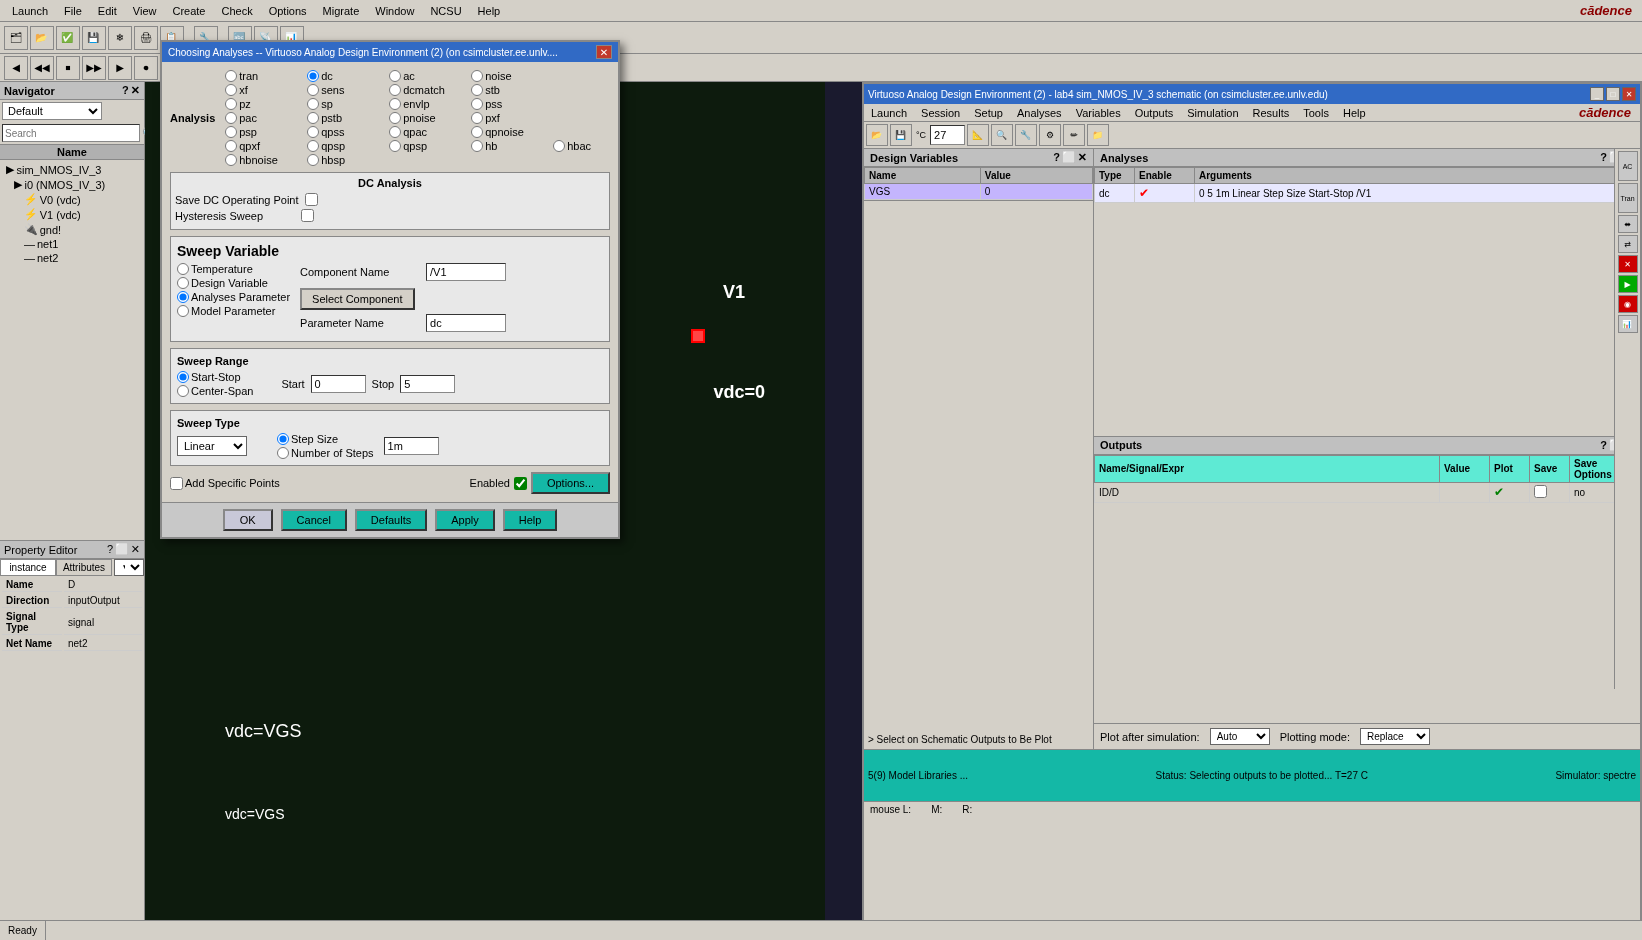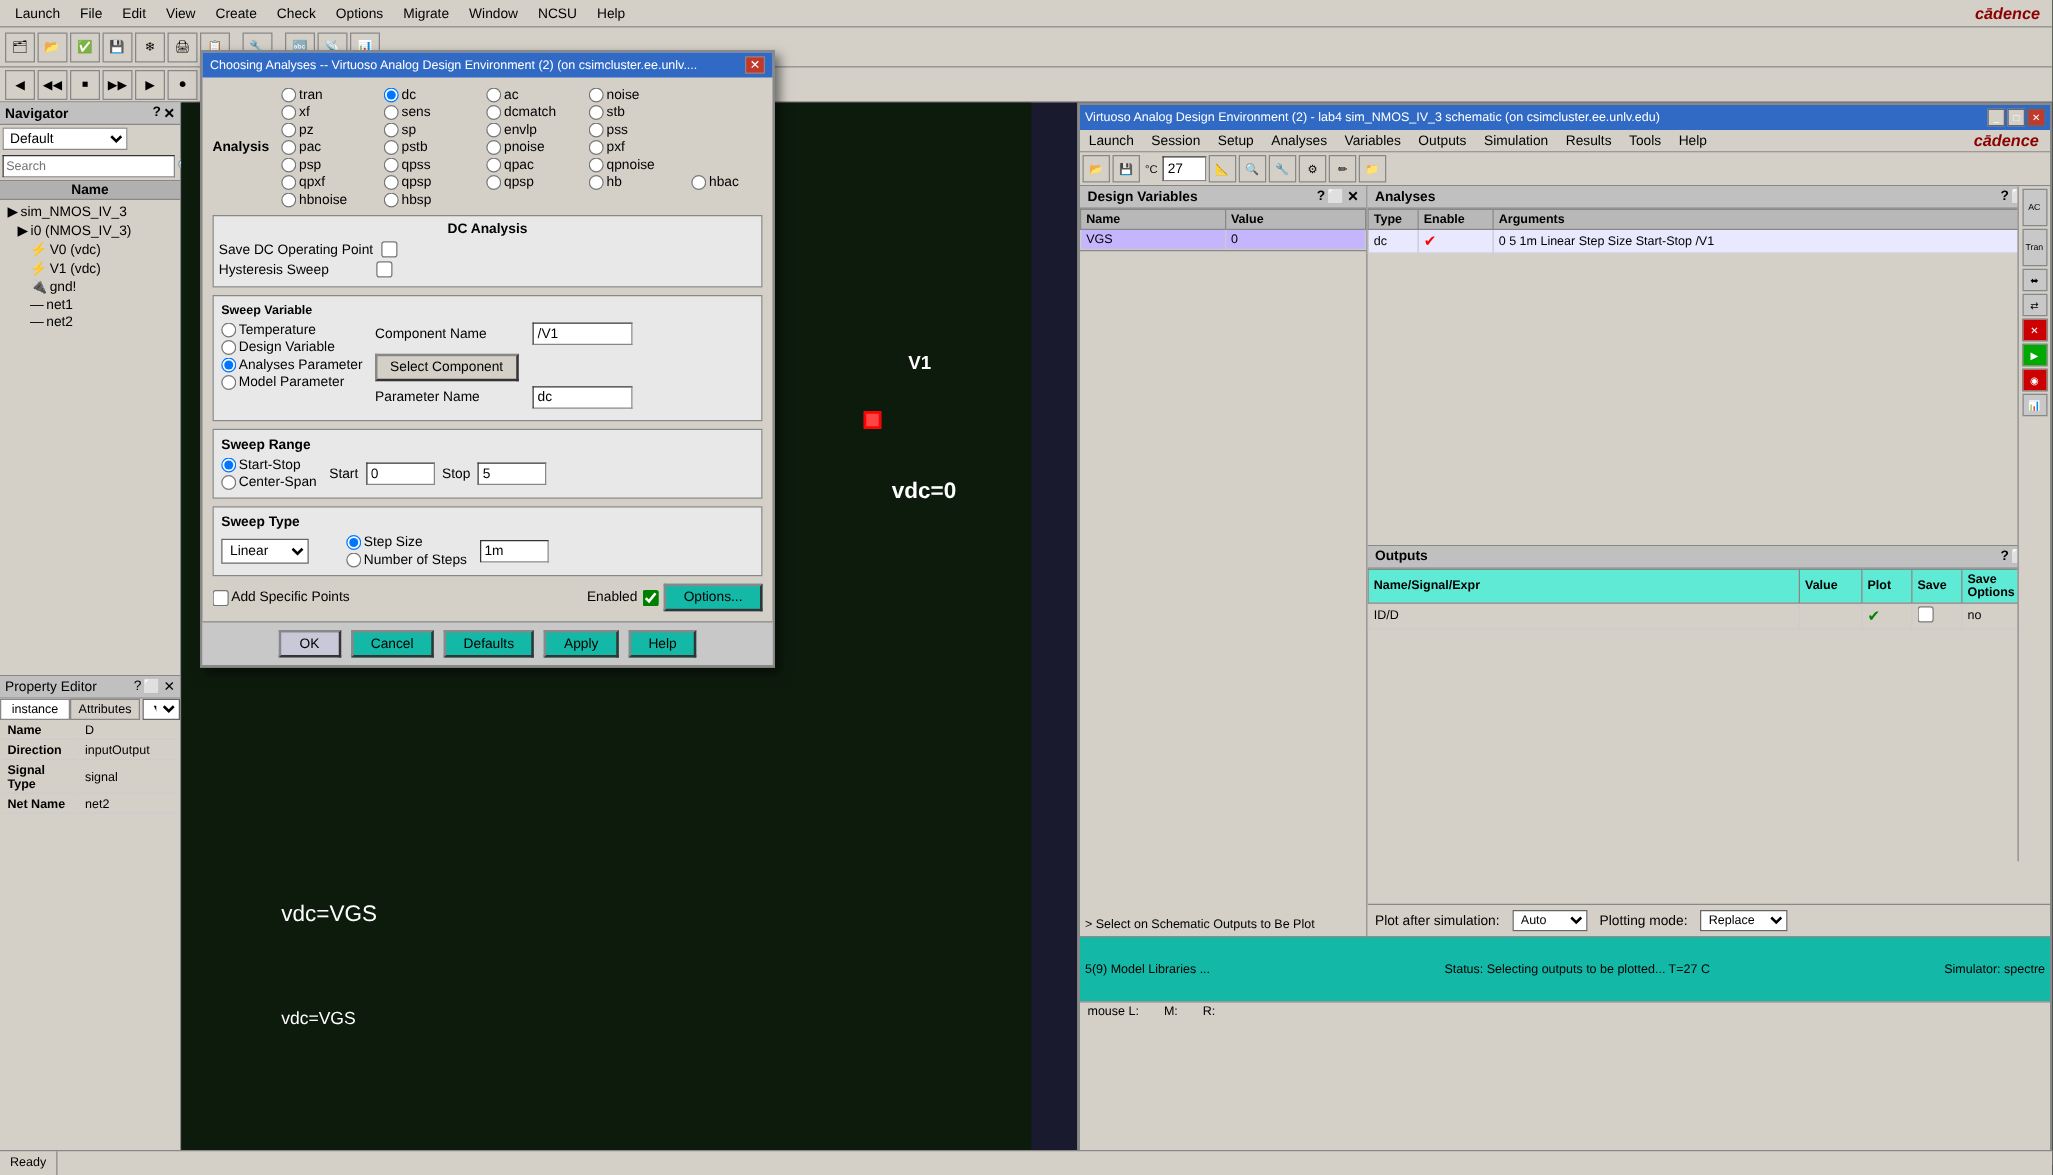--- a/index.html
+++ b/index.html
@@ -396,21 +396,21 @@
 
     
     .sweep-section {
       border: 1px solid #888;
       padding: 6px;
       margin-bottom: 6px;
       background: #e8e8e8;
     }
     .sweep-title {
       font-weight: bold;
-      font-size: 10px;
+      font-size: 14px;
       margin-bottom: 4px;
     }
 
     
     .btn-select {
       background: #d4d0c8;
       border: 2px outset #888;
       padding: 3px 10px;
       font-size: 11px;
       cursor: pointer;
@@ -478,21 +478,21 @@
       position: absolute;
       top: 220px; left: 250px;
       color: white;
       font-size: 18px;
       font-weight: bold;
     }
     .schematic-v1 {
       position: absolute;
       top: 200px; right: 80px;
       color: white;
-      font-size: 15px;
+      font-size: 18px;
       font-weight: bold;
     }
     .schematic-w {
       position: absolute;
       top: 300px; left: 90px;
       color: white;
       font-size: 22px;
       font-weight: bold;
     }
     .schematic-vdc {
@@ -1100,21 +1100,21 @@
           <div class="form-row">
             <span class="form-label">Parameter Name</span>
             <input type="text" class="form-input" style="width: 80px;" value="dc">
           </div>
         </div>
       </div>
     </div>
 
     <div class="range-section">
       <div style="font-weight:bold;font-size:11px;margin-bottom:4px;">Sweep Range</div>
-      <div style="display:flex; align-items:center; gap:10px;">
+      <div style="display:flex; align-items:center; gap:28px;">
         <div style="display:flex;flex-direction:column;gap:2px;">
           <label class="radio-item">
               <input type="radio" name="sr" checked="" style=""> 
               <span>Start-Stop</span>
             </label>
           <label class="radio-item">
               <input type="radio" name="sr" style=""> 
               <span>Center-Span</span>
             </label>
         </div>

